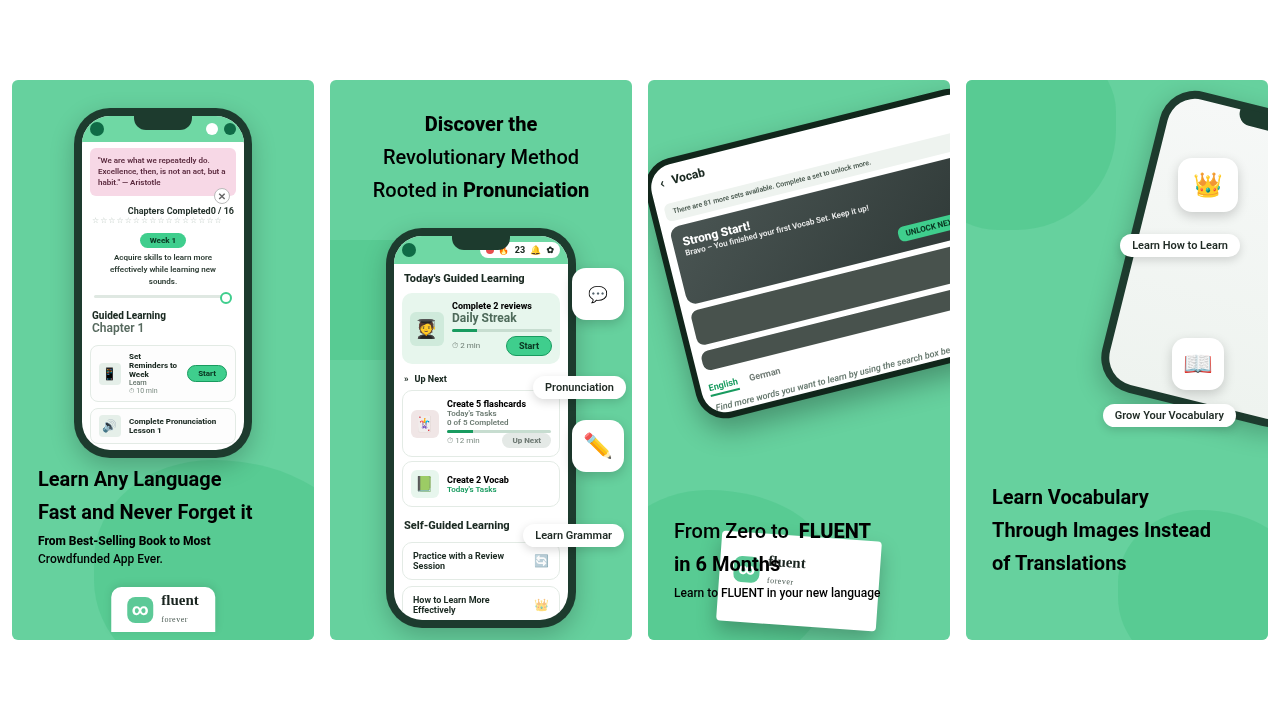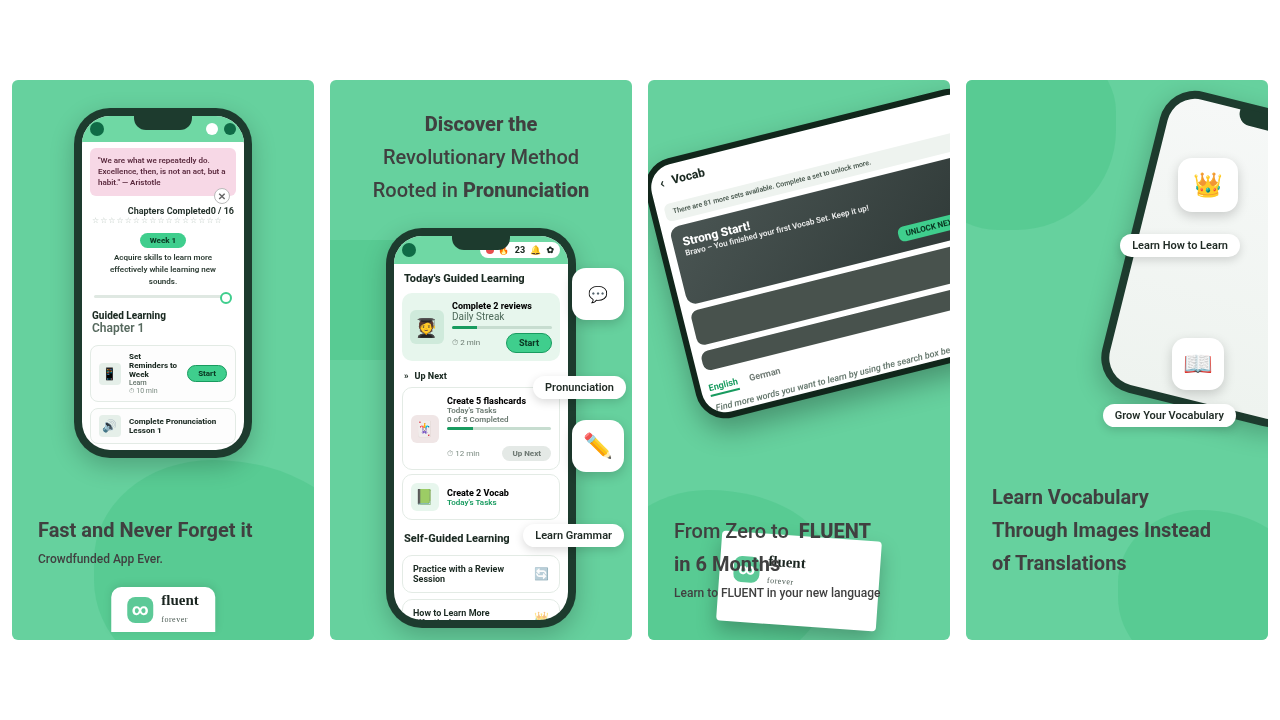--- a/index.html
+++ b/index.html
@@ -75,21 +75,21 @@
     width:52px;height:52px;
     border-radius:14px;
     display:flex;align-items:center;justify-content:center;
     box-shadow:0 4px 12px rgba(0,0,0,.18);
     font-size:24px;
   }
   
   .hd {
     position: absolute;
     left: 26px; right: 26px;
-    color: #404040;
+    color: #000000;
   }
   .hd h2 { font-size: 20px; line-height: 1.25; font-weight: 700; margin-bottom: 8px;}
   .hd p  { font-size: 12px; line-height: 1.45; font-weight: 500;}
   .hd b  { font-weight: 800;}
   
   .p1hdr { height:26px; background:#6fd8a4; display:flex; align-items:center; padding:0 8px; gap:6px;}
   .avatar { width:14px;height:14px;border-radius:50%;background:#0f6b46;flex-shrink:0;}
   .p1hdr .sp{flex:1}
   .hicn{width:12px;height:12px;border-radius:50%;background:#fff;}
   .quote {
@@ -136,21 +136,21 @@
   .p2hdr{height:28px;background:#6fd8a4;display:flex;align-items:center;padding:0 8px;gap:4px;}
   .chips{display:flex;align-items:center;gap:5px;background:#fff;border-radius:14px;padding:3px 6px;font-size:9px;font-weight:800;color:#1b2a22;}
   .flame{color:#ff7a2e;}
   .p2sec{font-size:11px;font-weight:800;color:#1b2a22;padding:8px 10px 4px;}
   .bigcard{
     margin:4px 8px;background:#e7f6ed;border-radius:10px;padding:8px;display:flex;gap:8px;align-items:center;
   }
   .bigcard .ill{width:34px;height:34px;border-radius:6px;background:#cfeadb;display:flex;align-items:center;justify-content:center;font-size:18px;}
   .bigcard .ct{flex:1;}
   .bigcard .t{font-size:9px;font-weight:800;}
-  .bigcard .s{font-size:10px;color:#4e6a5a;font-weight:400;}
+  .bigcard .s{font-size:12px;color:#4e6a5a;font-weight:700;}
   .bar{height:3px;background:#c7ddd0;border-radius:2px;margin-top:4px;position:relative;overflow:hidden;}
   .bar::after{content:"";position:absolute;left:0;top:0;height:100%;width:25%;background:#189b5f;}
   .bigcard .startbtn{font-size:9px;font-weight:800;color:#0b3a24;background:#3fce8d;border-radius:12px;padding:4px 12px;border:1px solid #189b5f;align-self:flex-end;}
   .upnext{display:flex;align-items:center;gap:6px;padding:6px 10px 2px;font-size:9px;font-weight:800;color:#1b2a22;}
   .lcard{margin:4px 8px;border:1px solid #e3ebe5;border-radius:10px;padding:8px;display:flex;gap:8px;align-items:center;}
   .lcard .ill{width:28px;height:28px;border-radius:6px;background:#f0e6e6;display:flex;align-items:center;justify-content:center;font-size:15px;}
   .lcard .ct{flex:1}
   .lcard .t{font-size:9px;font-weight:800;}
   .lcard .s{font-size:8px;color:#6b7a71;font-weight:600;}
   .lcard .meta{font-size:8px;color:#7a8a80;}
@@ -239,21 +239,23 @@
         <div class="card">
           <div class="thumb">🔊</div>
           <div class="ct">
             <div class="t">Complete Pronunciation Lesson 1</div>
           </div>
         </div>
       </div>
     </div>
 
     <div class="hd" style="bottom:72px;">
+      <h2>Learn Any Language</h2>
       <h2>Fast and Never Forget it</h2>
+      <p><b>From Best-Selling Book to Most</b></p>
       <p>Crowdfunded App Ever.</p>
     </div>
 
     <div class="brandchip">
       <div class="brand">
         <div class="logo">∞</div>
         <div class="txt">
           <b>fluent</b>
           <span>forever</span>
         </div>
@@ -301,21 +303,21 @@
           <span>»</span>
           <span>Up Next</span>
         </div>
         <div class="lcard">
           <div class="ill">🃏</div>
           <div class="ct">
             <div class="t">Create 5 flashcards</div>
             <div class="s">Today's Tasks</div>
             <div class="s">0 of 5 Completed</div>
             <div class="bar" style="margin-top:3px"></div>
-            <div style="display:flex;justify-content:space-between;align-items:center;margin-top:16px;">
+            <div style="display:flex;justify-content:space-between;align-items:center;margin-top:0;">
               <span class="meta">⏱ 12 min</span>
               <span class="ghostbtn">Up Next</span>
             </div>
           </div>
         </div>
         <div class="lcard">
           <div class="ill" style="background:#e7f6ed">📗</div>
           <div class="ct">
             <div class="t">Create 2 Vocab</div>
             <div class="s" style="color:#189b5f">Today's Tasks</div>

